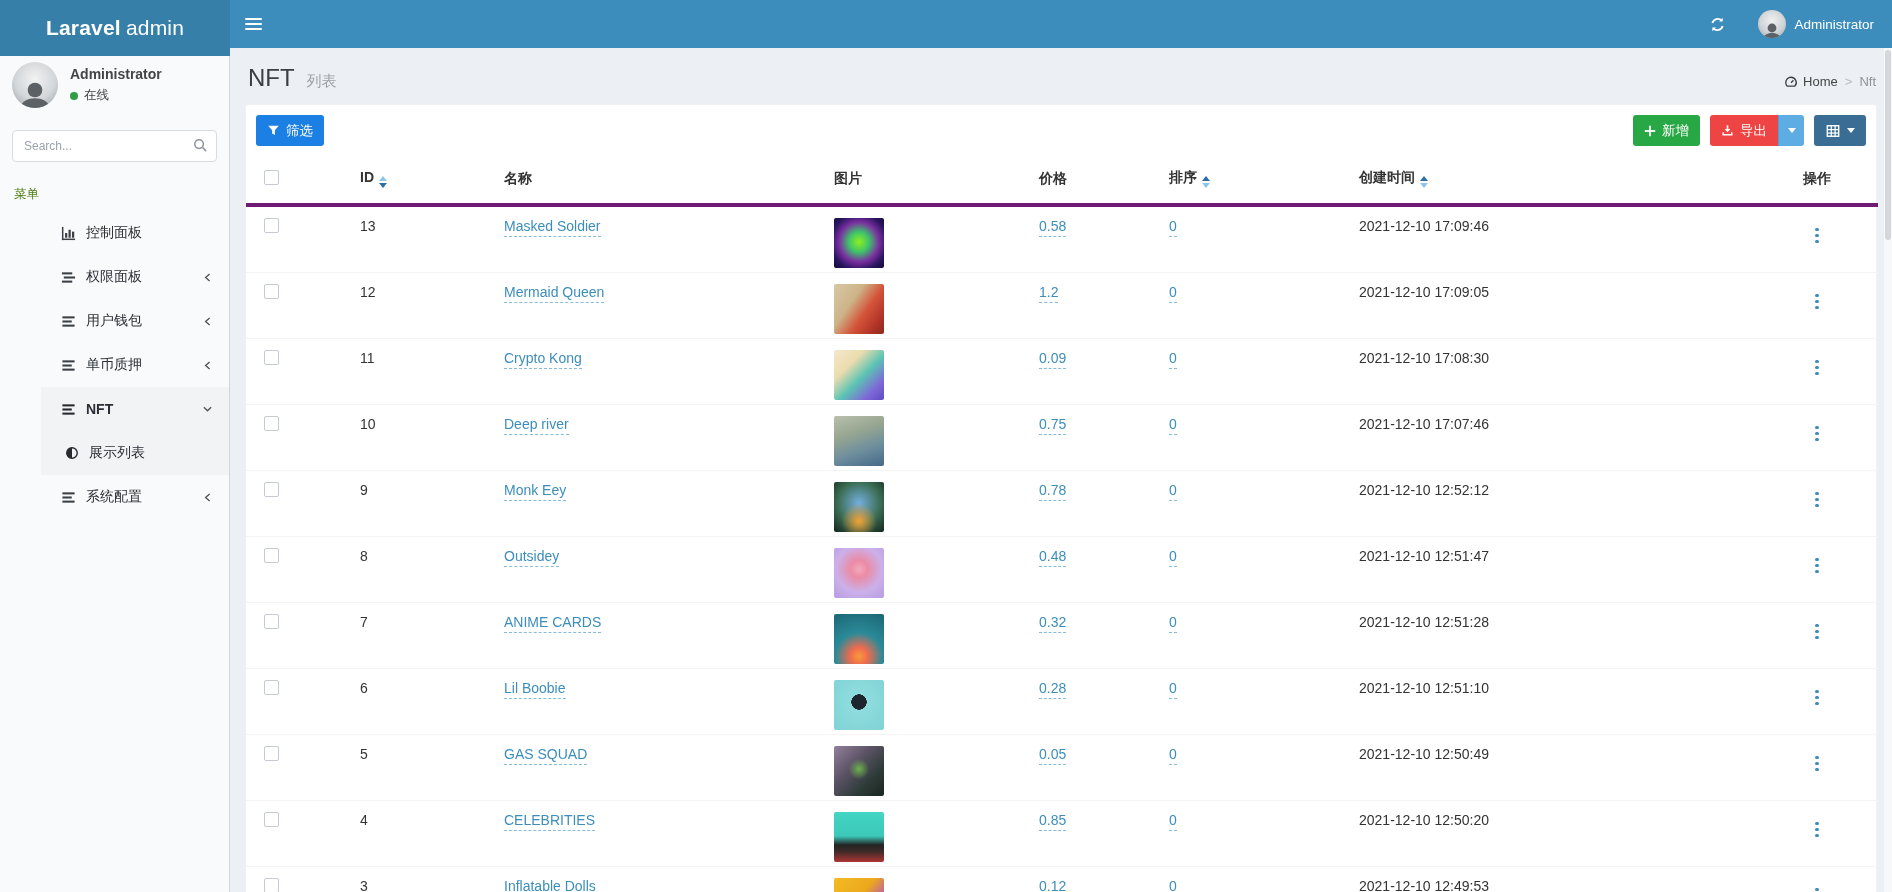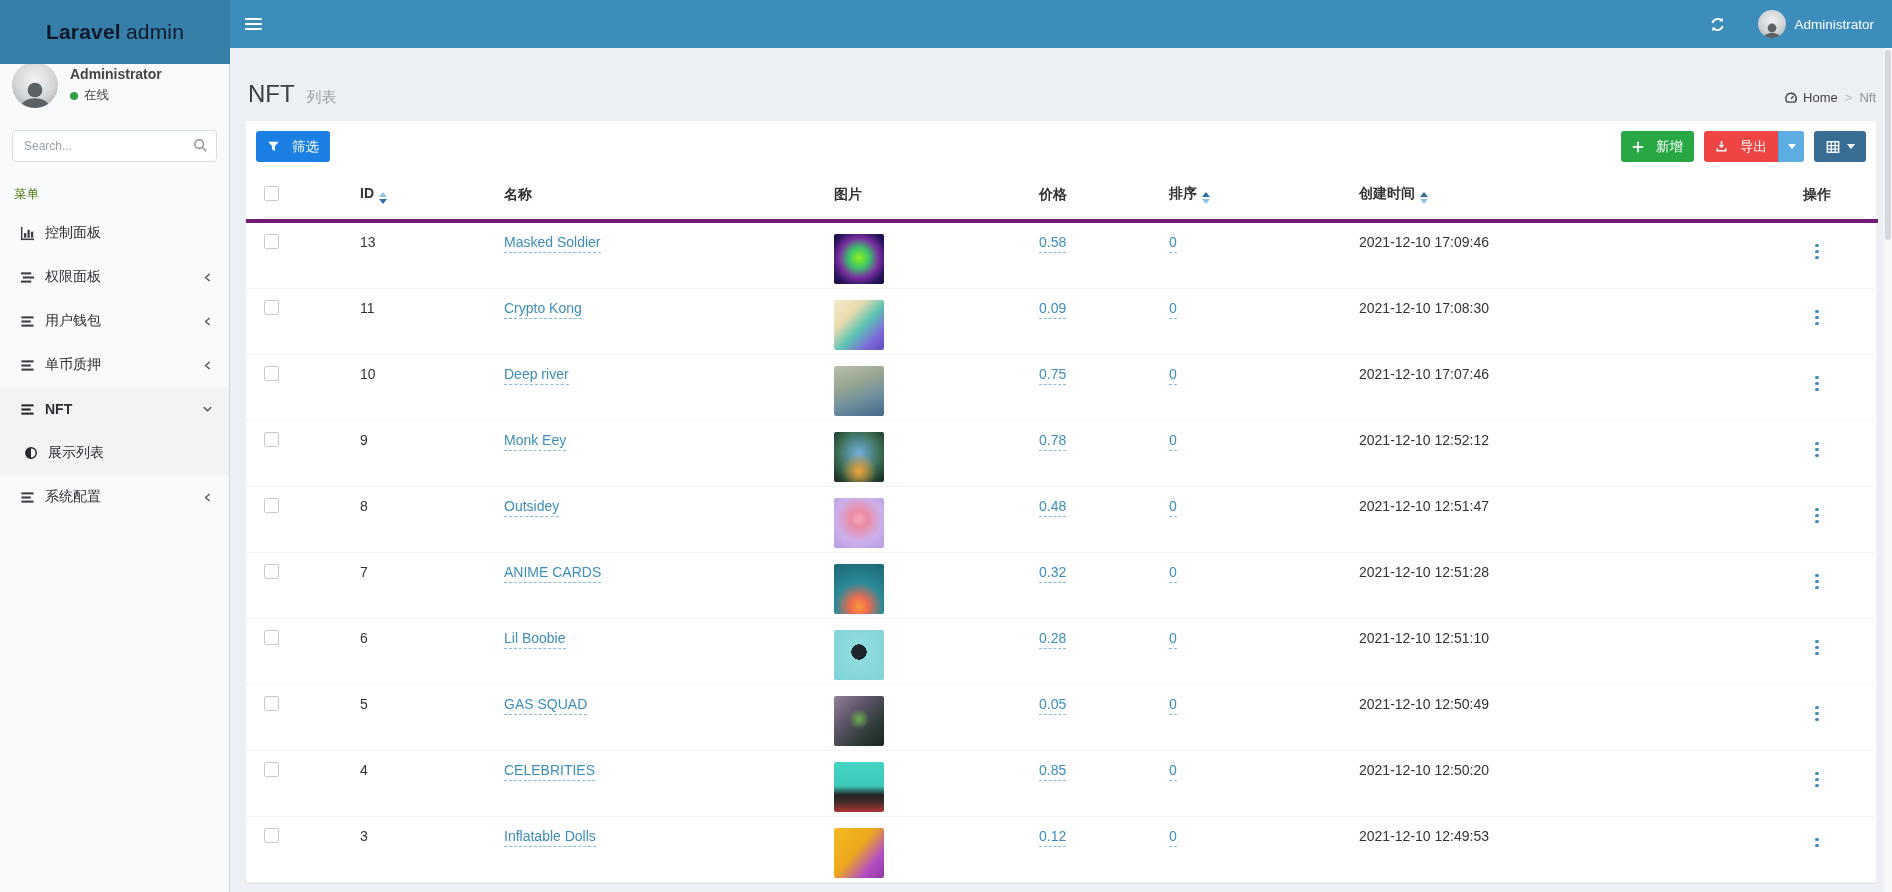--- a/index.html
+++ b/index.html
@@ -1,21 +1,21 @@
 <!DOCTYPE html>
 <html><head>
 <meta charset="utf-8">
 <style>
   * { margin:0; padding:0; box-sizing:border-box; }
   html,body { width:1892px; height:892px; overflow:hidden; }
   body { font-family:"Liberation Sans", sans-serif; background:#ecf0f5; font-size:14px; color:#333; }
 
   
   .topbar { position:fixed; top:0; left:0; width:1892px; height:48px; background:#3c8dbc; z-index:30; display:flex; }
-  .logo { width:230px; height:64px; background:#367fa9; color:#0f172a; display:flex; align-items:center; justify-content:center; font-size:21px; letter-spacing:.2px; }
+  .logo { width:230px; height:56px; background:#367fa9; color:#ffffff; display:flex; align-items:center; justify-content:center; font-size:21px; letter-spacing:.2px; }
   .logo b { font-weight:700; margin-right:5px; }
   .logo span { font-weight:300; }
   .nav-rest { flex:1; display:flex; align-items:center; justify-content:space-between; }
   .hamburger { width:46px; height:48px; display:flex; align-items:center; justify-content:center; flex-direction:column; gap:3px; cursor:pointer; }
   .hamburger i { display:block; width:17px; height:2px; background:#fff; border-radius:1px; }
   .nav-right { display:flex; align-items:center; gap:20px; padding-right:14px; }
   .refresh-btn { width:34px; height:48px; display:flex; align-items:center; justify-content:center; cursor:pointer; }
   .user-menu { display:flex; align-items:center; gap:8px; height:48px; cursor:pointer; padding:0 4px; }
   .user-menu .tb-avatar { width:28px; height:28px; border-radius:50%; background:radial-gradient(circle at 50% 38%, #efefef 0%, #cfd3d6 55%, #9aa0a5 100%); position:relative; overflow:hidden; }
   .tb-avatar svg, .sb-avatar svg { position:absolute; bottom:-2px; left:50%; transform:translateX(-50%); }
@@ -26,43 +26,43 @@
   .user-panel { display:flex; align-items:center; gap:12px; padding:14px 12px 12px 12px; }
   .sb-avatar { width:46px; height:46px; border-radius:50%; background:radial-gradient(circle at 50% 38%, #f2f2f2 0%, #d2d6d9 55%, #94999e 100%); position:relative; overflow:hidden; flex:0 0 auto; }
   .up-info .up-name { font-size:14px; font-weight:700; color:#444; margin-bottom:5px; }
   .up-status { font-size:12.5px; color:#444; display:flex; align-items:center; gap:6px; }
   .dot { width:8px; height:8px; border-radius:50%; background:#2f9e44; display:inline-block; }
   .search-wrap { margin:10px 12px 4px 12px; position:relative; }
   .search-input { width:100%; height:32px; border:1px solid #d8dde3; border-radius:4px; background:#fff; padding:0 30px 0 11px; font-size:12px; color:#555; font-family:"Liberation Sans", sans-serif; outline:none; }
   .search-input::placeholder { color:#9aa2ad; }
   .search-ico { position:absolute; right:9px; top:8px; }
   .menu-label { padding:20px 14px 8px 14px; font-size:12.5px; color:#4d7c0f; }
-  .menu { list-style:none; }
+  .menu { list-style:none;padding-left:41px; }
   .menu-item { height:44px; display:flex; align-items:center; padding:0 16px 0 19px; cursor:pointer; color:#2b2f33; font-size:14px; }
   .menu-item .mi-ico { width:17px; display:flex; justify-content:center; margin-right:9px; flex:0 0 auto; }
   .menu-item .mi-label { flex:1; }
   .menu-item .mi-arrow { flex:0 0 auto; display:flex; }
   .menu-item.active { background:#f1f3f5; }
   .menu-item.sub { padding-left:22px; }
   .menu-item.sub .mi-label { font-weight:400; }
   .menu-item.parent-open .mi-label { font-weight:700; }
 
   
-  .content { margin-left:230px; height:656px; padding-top:64px; }
+  .content { margin-left:230px; height:656px; padding-top:48px; }
   .content-header { padding:16px 16px 12px 18px; display:flex; align-items:flex-end; justify-content:space-between; }
   .ch-title { font-size:24px; font-weight:400; color:#3b3f44; }
   .ch-sub { font-size:15px; color:#9aa0a6; margin-left:8px; }
   .breadcrumb { font-size:13px; color:#444; display:flex; align-items:center; gap:7px; padding-bottom:3px; }
   .breadcrumb .bc-home { color:#444; text-decoration:none; display:flex; align-items:center; gap:5px; cursor:pointer;justify-content:space-between; }
   .breadcrumb .bc-sep { color:#b8bcc2; }
   .breadcrumb .bc-cur { color:#8d939a; }
 
   .box { background:#fff; margin:0 15px; border:1px solid #f0f1f3; border-radius:3px; box-shadow:0 1px 1px rgba(0,0,0,.05); min-height:760px; }
   .box-toolbar { display:flex; align-items:center; justify-content:space-between; padding:10px 10px; }
-  .btn { border:none; height:31px; border-radius:3px; color:#fff; font-size:13.5px; display:inline-flex; align-items:center; gap:12px; padding:0 11px; cursor:pointer; font-family:"Liberation Sans", sans-serif; }
+  .btn { border:none; height:31px; border-radius:3px; color:#fff; font-size:13.5px; display:inline-flex; align-items:center; gap:6px; padding:0 11px; cursor:pointer; font-family:"Liberation Sans", sans-serif; }
   .btn-filter { background:#1b7fe4; }
   .btn-add { background:#28a745; }
   .toolbar-right { display:flex; align-items:center; gap:10px; }
   .split { display:inline-flex; }
   .btn-export { background:#ef4444; border-radius:3px 0 0 3px; }
   .btn-export-caret { background:#5dade2; border-left:1px solid #4c9fd8; border-radius:0 3px 3px 0; width:26px; justify-content:center; padding:0; }
   .btn-grid { background:#3a6d93; width:52px; justify-content:center; gap:7px; padding:0; }
   .caret { width:0; height:0; border-left:4px solid transparent; border-right:4px solid transparent; border-top:5px solid #fff; display:inline-block; }
 
   
@@ -370,20 +370,38 @@
     <td class="td-act">
       <span class="dots">
                 <i></i>
                 <i></i>
                 <i></i>
               </span>
     </td>
   </tr>
           <tr>
     <td class="cell-cb"><span class="cb"></span></td>
+    <td><span>12</span></td>
+    <td><a class="editable">Mermaid Queen</a></td>
+    <td>
+              <div class="thumb" style="background: linear-gradient(125deg, rgb(216, 200, 166) 0%, rgb(205, 180, 137) 35%, rgb(212, 84, 58) 60%, rgb(179, 53, 39) 82%, rgb(140, 42, 30) 100%);"></div>
+            </td>
+    <td><a class="editable">1.2</a></td>
+    <td><a class="editable">0</a></td>
+    <td><span>2021-12-10 17:09:05</span></td>
+    <td class="td-act">
+      <span class="dots">
+                <i></i>
+                <i></i>
+                <i></i>
+              </span>
+    </td>
+  </tr>
+          <tr>
+    <td class="cell-cb"><span class="cb"></span></td>
     <td><span>11</span></td>
     <td><a class="editable">Crypto Kong</a></td>
     <td>
               <div class="thumb" style="background: linear-gradient(135deg, rgb(242, 232, 203) 0%, rgb(236, 220, 174) 30%, rgb(92, 196, 180) 55%, rgb(126, 104, 216) 80%, rgb(95, 76, 192) 100%);"></div>
             </td>
     <td><a class="editable">0.09</a></td>
     <td><a class="editable">0</a></td>
     <td><span>2021-12-10 17:08:30</span></td>
     <td class="td-act">
       <span class="dots">

